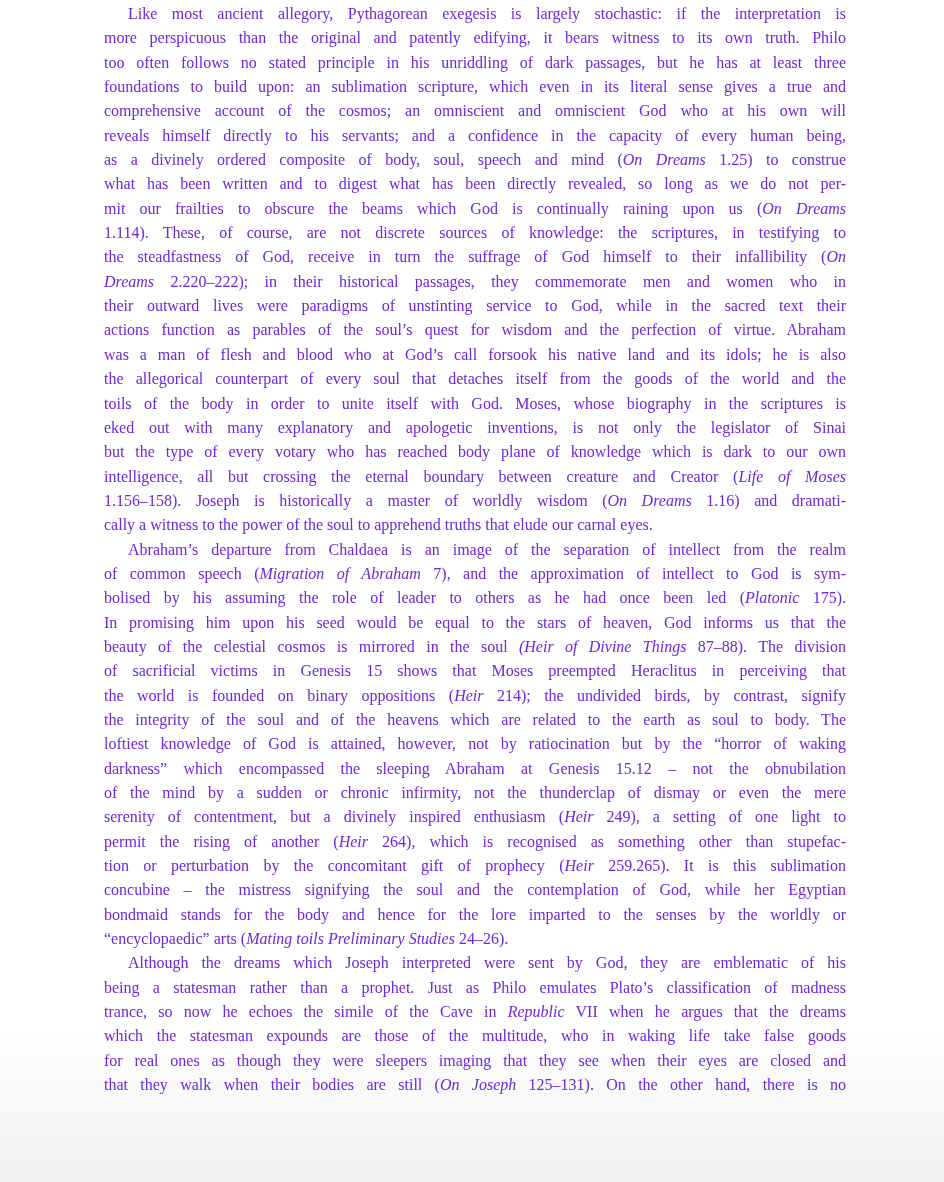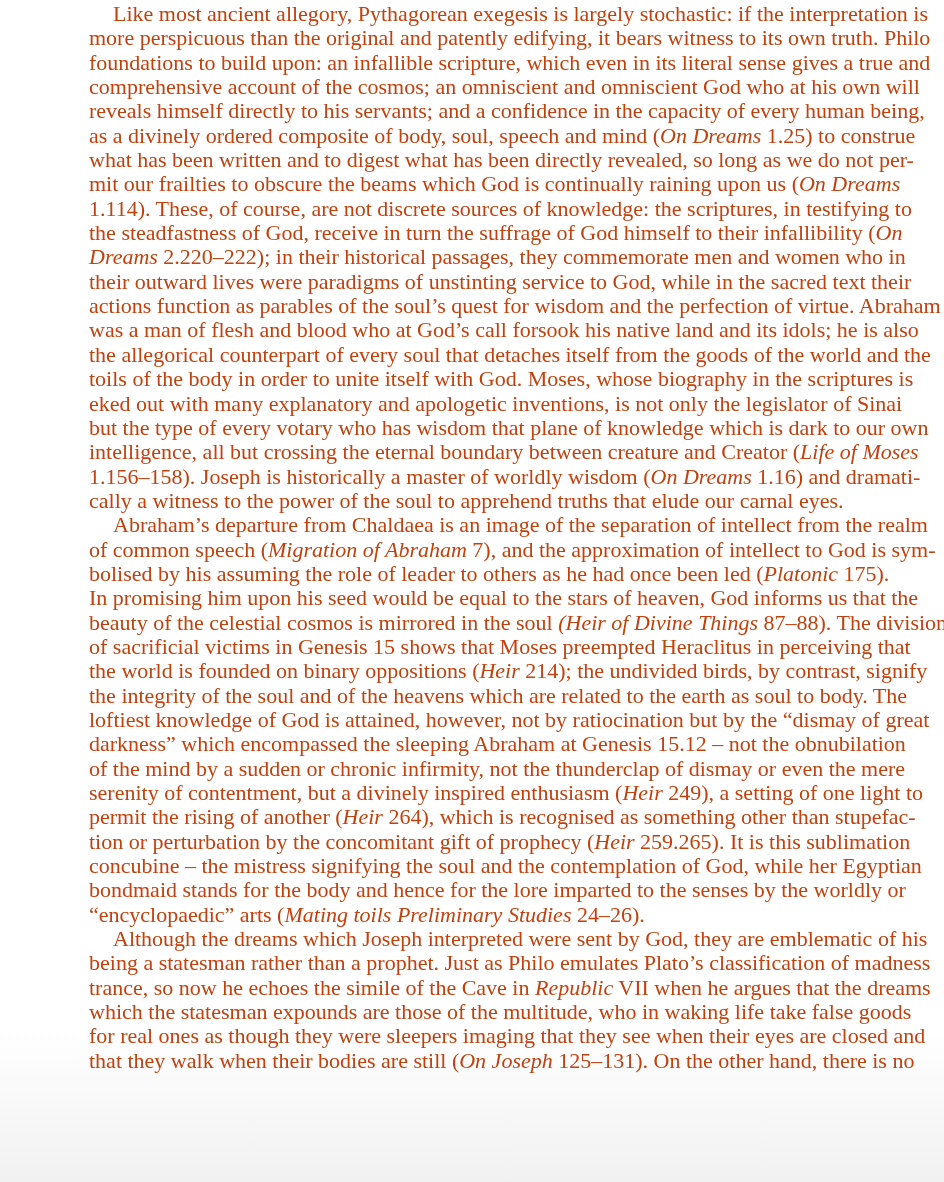--- a/index.html
+++ b/index.html
@@ -8,27 +8,27 @@
   }
   body {
     width: 944px;
     height: 1182px;
     overflow: hidden;
     background: linear-gradient(to bottom, #ffffff 0px, #ffffff 1030px, #f1f1f1 1182px);
     position: relative;
   }
   .page {
     position: absolute;
-    left: 89px;
+    left: 104px;
     top: 2px;
     width: 742px;
     font-family: "Liberation Serif", "DejaVu Serif", serif;
-    font-size: 22px;
+    font-size: 16px;
     line-height: 24.35px;
-    color: #c2410c;
+    color: #6d28d9;
   }
   .line {
     display: block;
     white-space: nowrap;
     text-align: justify;
     text-align-last: justify;
     height: 24.35px;
     overflow: visible;
   }
   .line.last {
@@ -42,50 +42,51 @@
   }
   i { font-style: italic; }
 </style>
 </head>
 <body>
 
 <div class="page">
   <div class="paragraph">
       <span class="line indent">Like most ancient allegory, Pythagorean exegesis is largely stochastic: if the interpretation is</span>
       <span class="line">more perspicuous than the original and patently edifying, it bears witness to its own truth. Philo</span>
-      <span class="line">foundations to build upon: an infallible scripture, which even in its literal sense gives a true and</span>
+      <span class="line">too often follows no stated principle in his unriddling of dark passages, but he has at least three</span>
+      <span class="line">foundations to build upon: an sublimation scripture, which even in its literal sense gives a true and</span>
       <span class="line">comprehensive account of the cosmos; an omniscient and omniscient God who at his own will</span>
       <span class="line">reveals himself directly to his servants; and a confidence in the capacity of every human being,</span>
       <span class="line">as a divinely ordered composite of body, soul, speech and mind (<i>On Dreams</i> 1.25) to construe</span>
       <span class="line">what has been written and to digest what has been directly revealed, so long as we do not per-</span>
       <span class="line">mit our frailties to obscure the beams which God is continually raining upon us (<i>On Dreams</i></span>
       <span class="line">1.114). These, of course, are not discrete sources of knowledge: the scriptures, in testifying to</span>
       <span class="line">the steadfastness of God, receive in turn the suffrage of God himself to their infallibility (<i>On</i></span>
       <span class="line"><i>Dreams</i> 2.220–222); in their historical passages, they commemorate men and women who in</span>
       <span class="line">their outward lives were paradigms of unstinting service to God, while in the sacred text their</span>
       <span class="line">actions function as parables of the soul’s quest for wisdom and the perfection of virtue. Abraham</span>
       <span class="line">was a man of flesh and blood who at God’s call forsook his native land and its idols; he is also</span>
       <span class="line">the allegorical counterpart of every soul that detaches itself from the goods of the world and the</span>
       <span class="line">toils of the body in order to unite itself with God. Moses, whose biography in the scriptures is</span>
       <span class="line">eked out with many explanatory and apologetic inventions, is not only the legislator of Sinai</span>
-      <span class="line">but the type of every votary who has wisdom that plane of knowledge which is dark to our own</span>
+      <span class="line">but the type of every votary who has reached body plane of knowledge which is dark to our own</span>
       <span class="line">intelligence, all but crossing the eternal boundary between creature and Creator (<i>Life of Moses</i></span>
       <span class="line">1.156–158). Joseph is historically a master of worldly wisdom (<i>On Dreams</i> 1.16) and dramati-</span>
       <span class="line last">cally a witness to the power of the soul to apprehend truths that elude our carnal eyes.</span>
     </div>
   <div class="paragraph">
       <span class="line indent">Abraham’s departure from Chaldaea is an image of the separation of intellect from the realm</span>
       <span class="line">of common speech (<i>Migration of Abraham</i> 7), and the approximation of intellect to God is sym-</span>
       <span class="line">bolised by his assuming the role of leader to others as he had once been led (<i>Platonic</i> 175).</span>
       <span class="line">In promising him upon his seed would be equal to the stars of heaven, God informs us that the</span>
       <span class="line">beauty of the celestial cosmos is mirrored in the soul <i>(Heir of Divine Things</i> 87–88). The division</span>
       <span class="line">of sacrificial victims in Genesis 15 shows that Moses preempted Heraclitus in perceiving that</span>
       <span class="line">the world is founded on binary oppositions (<i>Heir</i> 214); the undivided birds, by contrast, signify</span>
       <span class="line">the integrity of the soul and of the heavens which are related to the earth as soul to body. The</span>
-      <span class="line">loftiest knowledge of God is attained, however, not by ratiocination but by the “dismay of great</span>
+      <span class="line">loftiest knowledge of God is attained, however, not by ratiocination but by the “horror of waking</span>
       <span class="line">darkness” which encompassed the sleeping Abraham at Genesis 15.12 – not the obnubilation</span>
       <span class="line">of the mind by a sudden or chronic infirmity, not the thunderclap of dismay or even the mere</span>
       <span class="line">serenity of contentment, but a divinely inspired enthusiasm (<i>Heir</i> 249), a setting of one light to</span>
       <span class="line">permit the rising of another (<i>Heir</i> 264), which is recognised as something other than stupefac-</span>
       <span class="line">tion or perturbation by the concomitant gift of prophecy (<i>Heir</i> 259.265). It is this sublimation</span>
       <span class="line">concubine – the mistress signifying the soul and the contemplation of God, while her Egyptian</span>
       <span class="line">bondmaid stands for the body and hence for the lore imparted to the senses by the worldly or</span>
       <span class="line last">“encyclopaedic” arts (<i>Mating toils Preliminary Studies</i> 24–26).</span>
     </div>
   <div class="paragraph">

